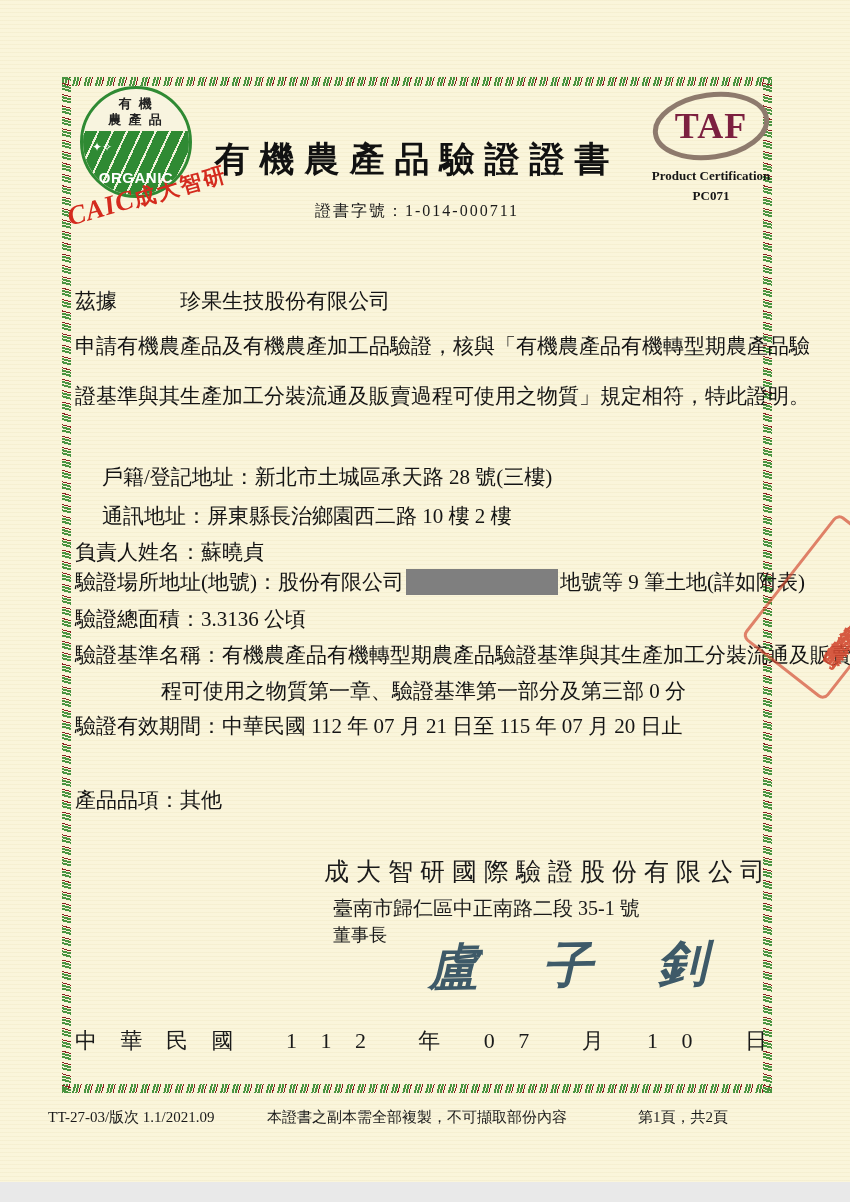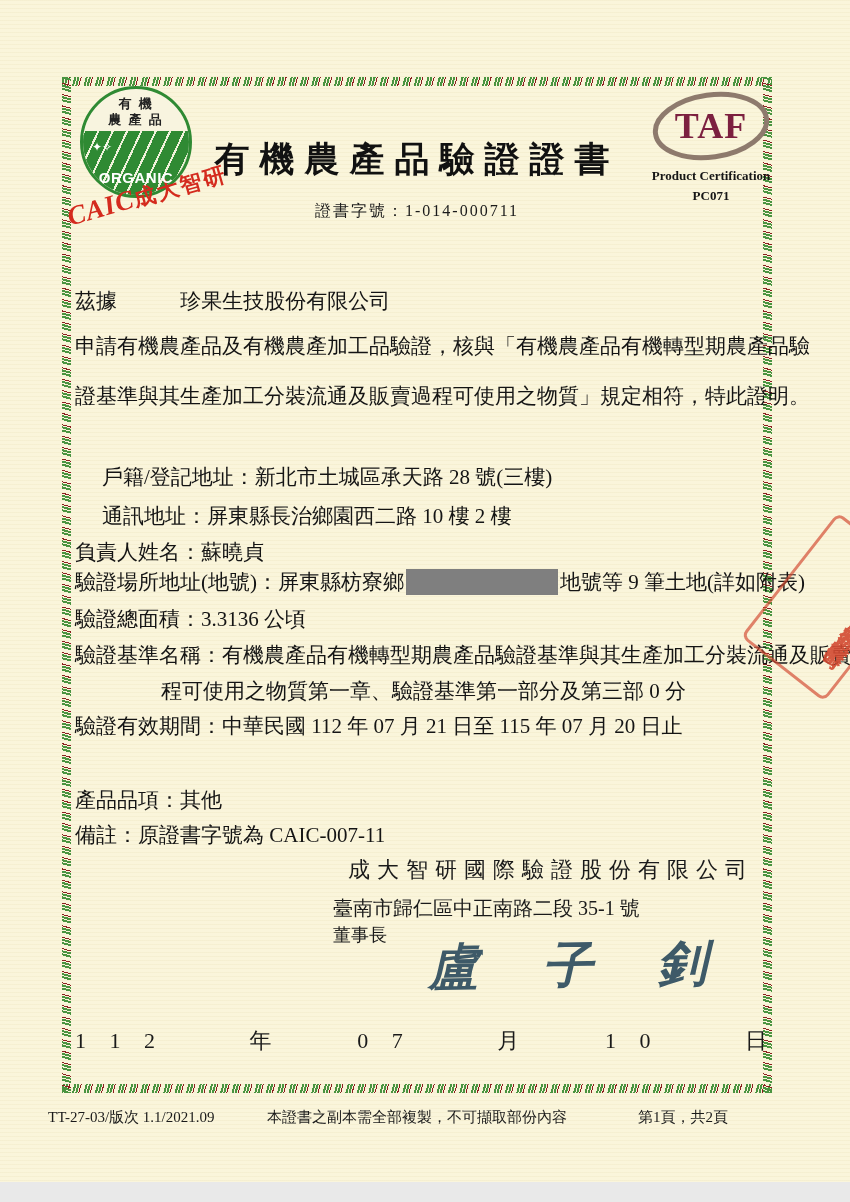--- a/index.html
+++ b/index.html
@@ -68,21 +68,21 @@
 
   
   .line { position:absolute; left:75px; width:697px; font-size:21px; line-height:1.3;
     color:#141414; white-space:nowrap; }
   .indent { padding-left:27px; }
   .centered { text-align:center; white-space:normal; }
   .redaction { display:inline-block; width:152px; height:26px; background:#7f7f7f;
     vertical-align:-6px; margin:0 2px; }
 
   
-  .issuer-name { position:absolute; left:348px; top:855px; font-size:22px; letter-spacing:7px; white-space:nowrap; }
+  .issuer-name { position:absolute; left:324px; top:855px; font-size:25px; letter-spacing:7px; white-space:nowrap; }
   .issuer-addr { position:absolute; left:333px; top:895px; font-size:20px; white-space:nowrap; }
   .issuer-title { position:absolute; left:333px; top:923px; font-size:18px; }
   .signature { position:absolute; left:428px; top:932px; font-size:50px; font-weight:600;
     font-style:italic; letter-spacing:26px; color:#3E5A68; transform:rotate(-1deg); white-space:nowrap; }
 
   
   .date-row { position:absolute; left:75px; top:1026px; width:692px; display:flex;
     justify-content:space-between; align-items:baseline; font-size:22px; }
   .date-row .era { letter-spacing:9px; }
   .date-row .num { letter-spacing:9px; }
@@ -145,36 +145,36 @@
   </div>
 
   <div class="line" style="top:333px;">申請有機農產品及有機農產加工品驗證，核與「有機農產品有機轉型期農產品驗</div>
   <div class="line" style="top:383px;">證基準與其生產加工分裝流通及販賣過程可使用之物質」規定相符，特此證明。</div>
 
   <div class="line indent" style="top:464px;">戶籍/登記地址：新北市土城區承天路 28 號(三樓)</div>
   <div class="line indent" style="top:503px;">通訊地址：屏東縣長治鄉園西二路 10 樓 2 樓</div>
   <div class="line" style="top:539px;">負責人姓名：蘇曉貞</div>
 
   <div class="line" style="top:569px;">
-    <span>驗證場所地址(地號)：屏東縣枋寮鄉</span><span class="redaction"></span><span>地號等 9 筆土地(詳如附表)</span>
+    <span>驗證場所地址(地號)：股份有限公司</span><span class="redaction"></span><span>地號等 9 筆土地(詳如附表)</span>
   </div>
 
   <div class="line" style="top:606px;">驗證總面積：3.3136 公頃</div>
   <div class="line" style="top:642px;">驗證基準名稱：有機農產品有機轉型期農產品驗證基準與其生產加工分裝流通及販賣過</div>
   <div class="line centered" style="top:678px;">程可使用之物質第一章、驗證基準第一部分及第三部 0 分</div>
   <div class="line" style="top:713px;">驗證有效期間：中華民國 112 年 07 月 21 日至 115 年 07 月 20 日止</div>
   <div class="line" style="top:787px;">產品品項：其他</div>
-  <div class="line" style="top:822px;">備註：原證書字號為 CAIC-007-11</div>
 
   <div class="issuer-name">成大智研國際驗證股份有限公司</div>
   <div class="issuer-addr">臺南市歸仁區中正南路二段 35-1 號</div>
   <div class="issuer-title">董事長</div>
   <div class="signature">盧 子 釗</div>
 
   <div class="date-row">
+    <span class="era">中 華 民 國</span>
     <span class="num">1 1 2</span>
     <span>年</span>
     <span class="num">0 7</span>
     <span>月</span>
     <span class="num">1 0</span>
     <span>日</span>
   </div>
 
   <div class="stamp">
     <div>成大智研</div>

